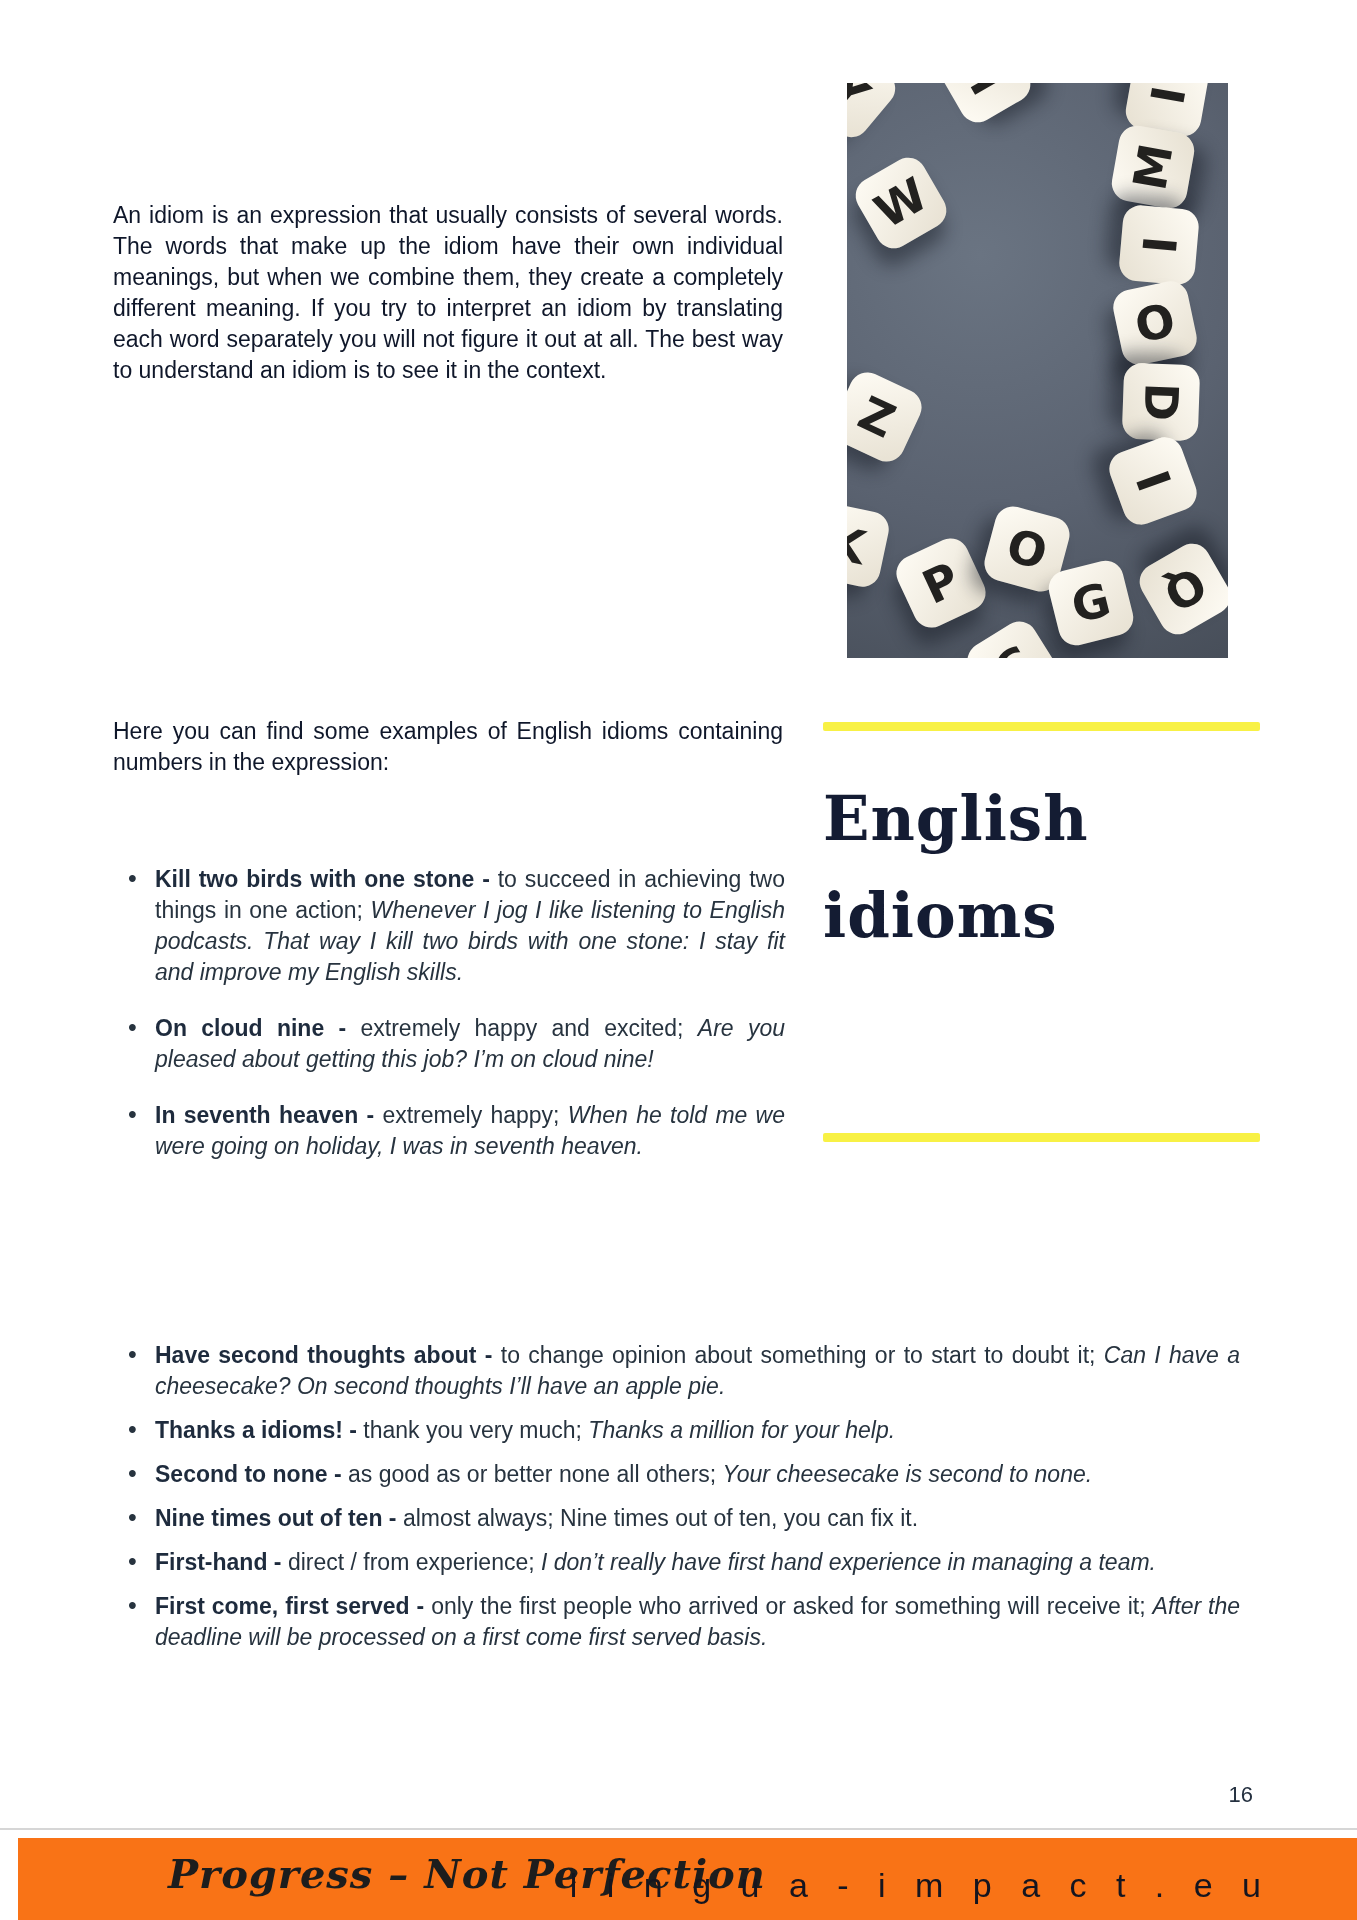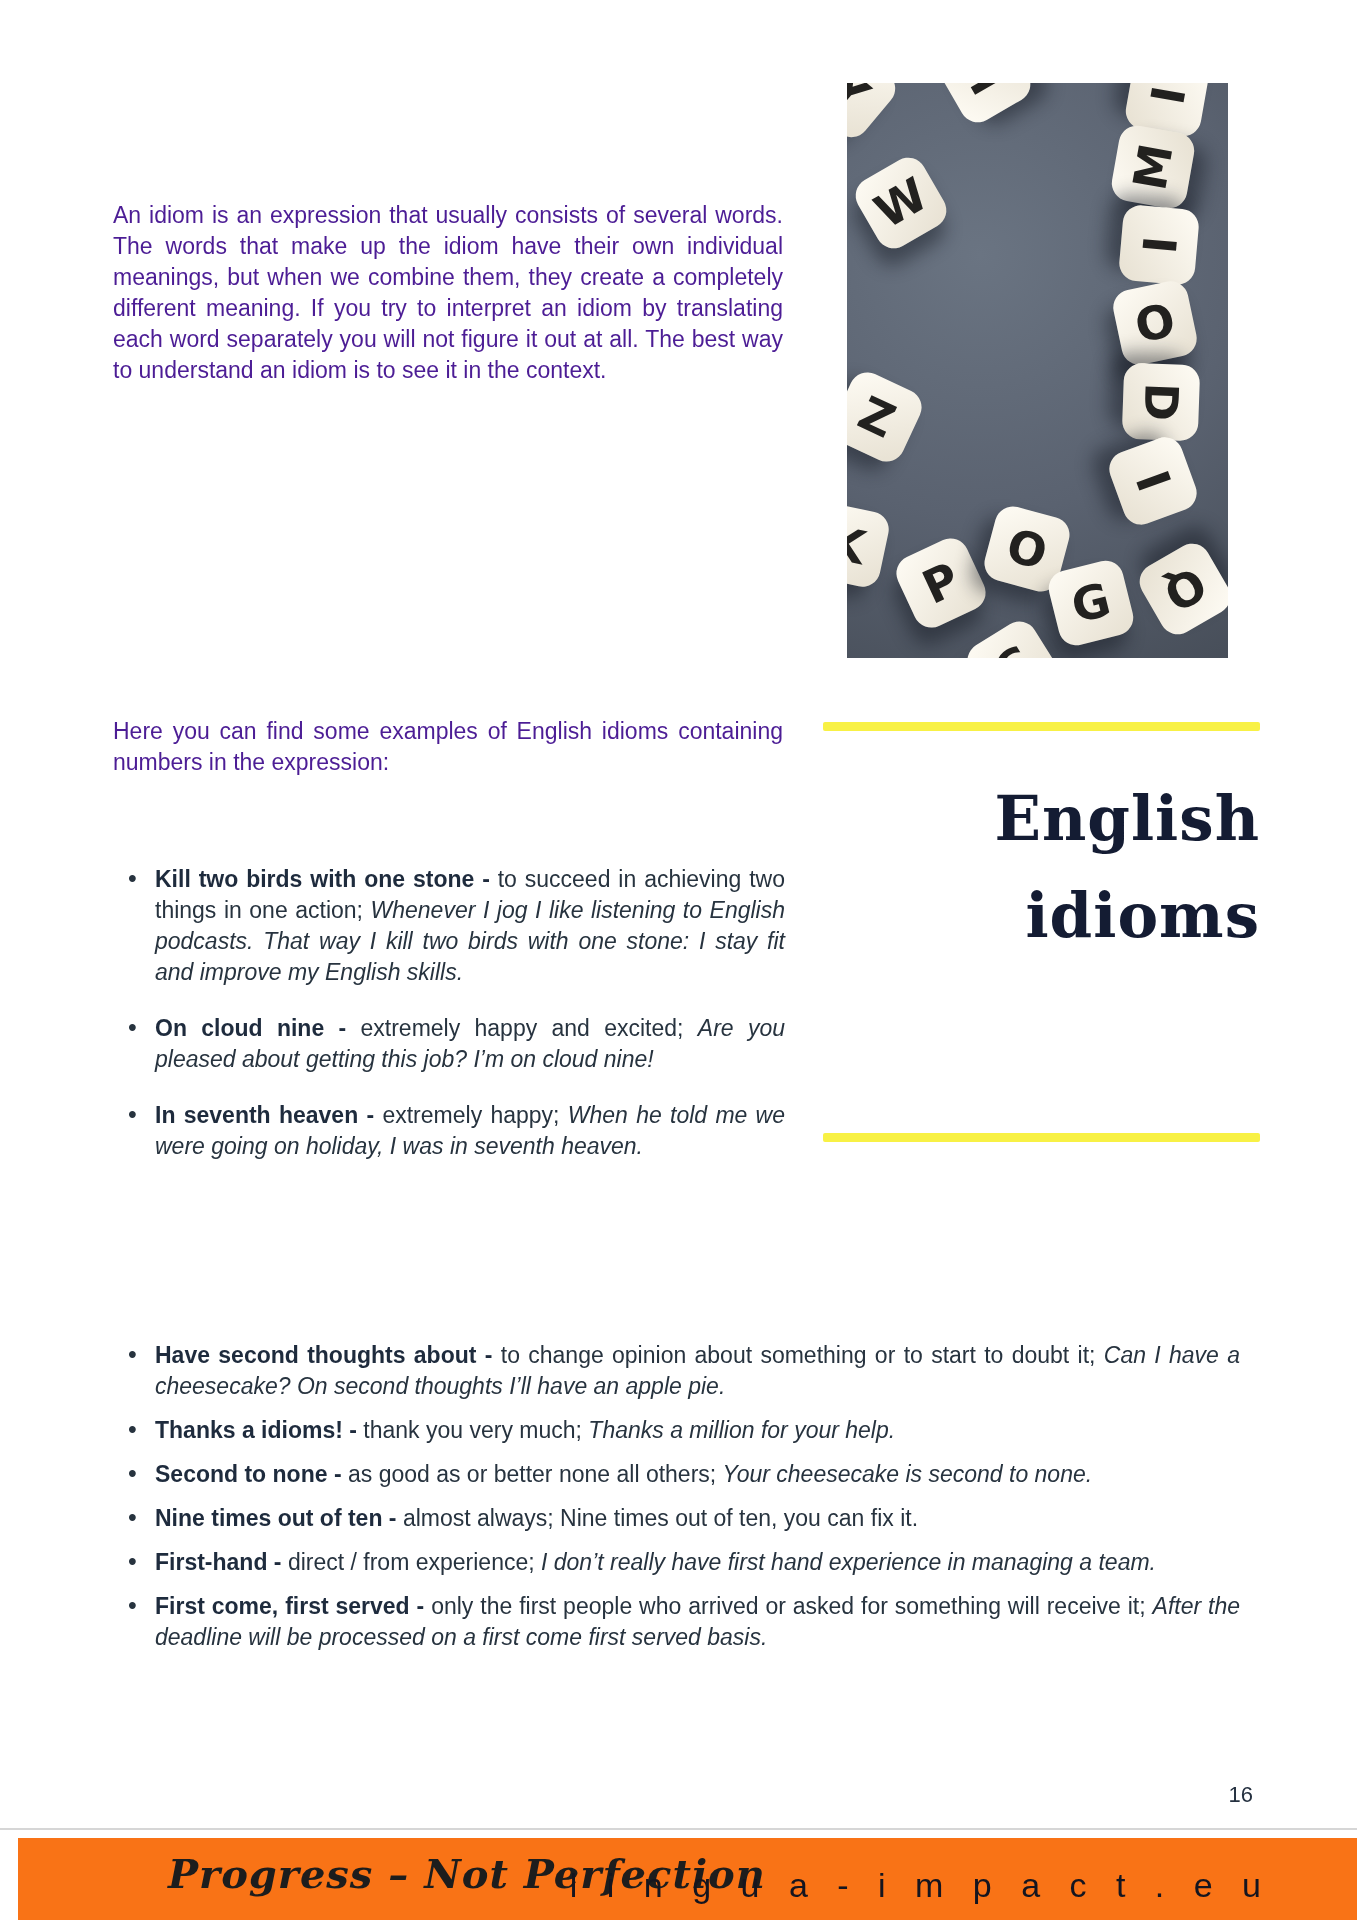--- a/index.html
+++ b/index.html
@@ -3,21 +3,21 @@
 <meta charset="utf-8">
 <style>
   html,body { margin:0; padding:0; background:#ffffff; }
   .page {
     position:relative; width:1357px; height:1920px; background:#ffffff;
     font-family:"Liberation Sans", sans-serif; color:#253140; overflow:hidden;
   }
   
   .para {
     position:absolute; left:113px; width:670px; margin:0;
-    text-align:justify; font-size:23px; line-height:31px; color:#4c1d95;
+    text-align:justify; font-size:23px; line-height:31px; color:#0f172a;
   }
   .p1 { top:200px; }
   .p2 { top:532px; }
   .p3 { top:716px; }
 
   
   .photo {
     position:absolute; left:847px; top:83px; width:381px; height:575px; margin:0;
     background: radial-gradient(circle at 35% 30%, #6a7482 0%, #5a6270 55%, #474e59 100%);
     overflow:hidden;
@@ -35,21 +35,21 @@
 
   
   .rule {
     position:absolute; left:823px; width:437px; height:9px;
     background:#f8f145; border-radius:2px;
   }
   .rule-top { top:722px; }
   .rule-bottom { top:1133px; }
   .title {
     position:absolute; left:823px; top:770px; width:437px; margin:0;
-    text-align:right; font-family:"DejaVu Serif", serif; font-weight:bold;
+    text-align:left; font-family:"DejaVu Serif", serif; font-weight:bold;
     font-size:61px; line-height:97px; color:#141c33; letter-spacing:1px;
   }
   .title span { display:block; }
 
   
   .idioms {
     position:absolute; margin:0; padding:0; list-style:none;
     font-size:23px; line-height:31px; color:#27333f;
   }
   .list1 { left:128px; width:657px; top:864px; }

